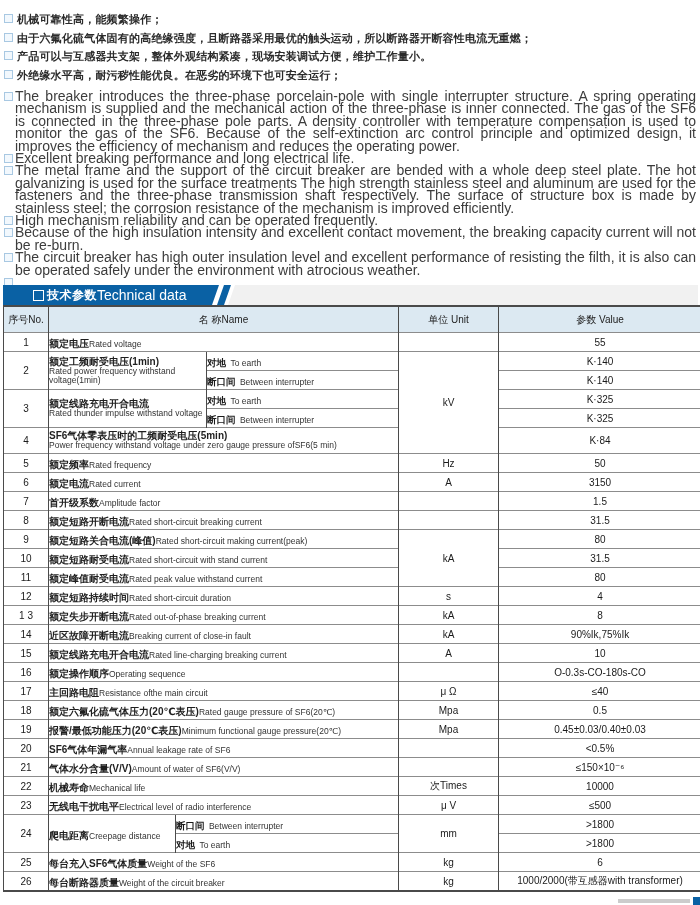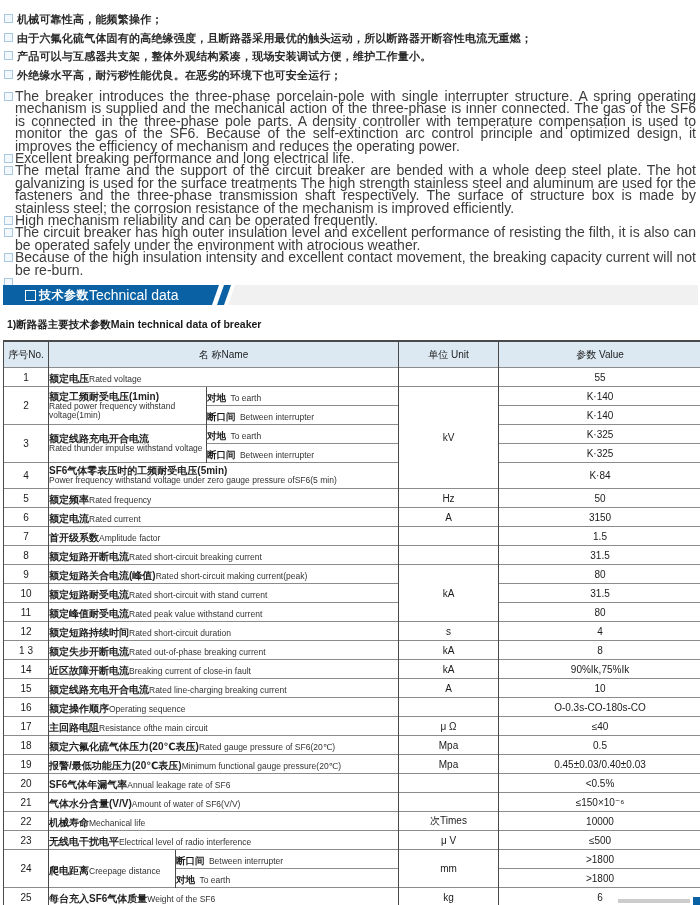--- a/index.html
+++ b/index.html
@@ -57,21 +57,21 @@
     -webkit-clip-path:polygon(221px 0,228px 0,221px 20px,214px 20px);
     clip-path:polygon(221px 0,228px 0,221px 20px,214px 20px);
   }
   .banner-tail{
     position:absolute;left:0;top:0;right:0;height:20px;
     background:#f1f1f1;
     -webkit-clip-path:polygon(232px 0,100% 0,100% 100%,225px 100%);
     clip-path:polygon(232px 0,100% 0,100% 100%,225px 100%);
   }
   .banner-content{
-    position:absolute;left:22px;top:0;height:20px;
+    position:absolute;left:30px;top:0;height:20px;
     display:flex;align-items:center;
     color:#ffffff;z-index:2;
   }
   .banner-box{
     width:9px;height:9px;border:1.5px solid #ffffff;
     display:inline-block;margin-right:3px;
   }
   .banner-zh{font-size:12px;font-weight:700;letter-spacing:.5px;}
   .banner-en{font-size:14px;font-weight:400;text-align:right;}
 
@@ -140,39 +140,36 @@
     <div class="zh-item"><span class="marker"></span><span>由于六氟化硫气体固有的高绝缘强度，且断路器采用最优的触头运动，所以断路器开断容性电流无重燃；</span></div>
     <div class="zh-item"><span class="marker"></span><span>产品可以与互感器共支架，整体外观结构紧凑，现场安装调试方便，维护工作量小。</span></div>
     <div class="zh-item"><span class="marker"></span><span>外绝缘水平高，耐污秽性能优良。在恶劣的环境下也可安全运行；</span></div>
   </div>
 
   <div class="en-bullets">
     <div class="en-item"><span class="marker"></span><span>The breaker introduces the three-phase porcelain-pole with single interrupter structure. A spring operating mechanism is supplied and the mechanical action of the three-phase is inner connected. The gas of the SF6 is  connected in the three-phase pole parts. A density controller with temperature compensation is used to monitor the gas of the SF6.  Because of the self-extinction arc control principle and optimized design,  it improves the efficiency of mechanism and reduces the operating power.</span></div>
     <div class="en-item"><span class="marker"></span><span>Excellent breaking performance and long electrical life.</span></div>
     <div class="en-item"><span class="marker"></span><span>The metal frame and the support of the circuit breaker are bended with a whole deep steel plate. The hot galvanizing is used for the surface treatments The high strength stainless steel and aluminum are used for the fasteners and the three-phase transmission shaft respectively.  The surface of structure box is made by stainless steel; the corrosion resistance of the mechanism is improved efficiently.</span></div>
     <div class="en-item"><span class="marker"></span><span>High mechanism reliability and can be operated frequently.</span></div>
+    <div class="en-item"><span class="marker"></span><span>Because of the high insulation intensity and excellent contact movement, the breaking capacity current will not be re-burn.</span></div>
     <div class="en-item"><span class="marker"></span><span>The circuit breaker has high outer insulation level and excellent performance of resisting the filth, it is also can be operated safely under the environment with atrocious weather.</span></div>
-    <div class="en-item"><span class="marker"></span><span>Because of the high insulation intensity and excellent contact movement, the breaking capacity current will not be re-burn.</span></div>
     <div class="en-item"><span class="marker"></span></div>
   </div>
 
   <div class="banner">
     <div class="banner-blue"></div>
     <div class="banner-sliver"></div>
     <div class="banner-tail"></div>
     <div class="banner-content">
       <span class="banner-box"></span>
       <span class="banner-zh">技术参数</span>
       <span class="banner-en">Technical data</span>
     </div>
   </div>
 
-  <div class="subtitle">
-    <span class="zh">1)断路器主要技术参数</span><span class="en">Main technical data of breaker</span>
-  </div>
 
   <table class="tech">
     <colgroup>
       <col style="width:45px">
         <col style="width:127px">
         <col style="width:31px">
       <col style="width:192px">
         <col style="width:100px">
         <col style="width:203px">
     </colgroup>

